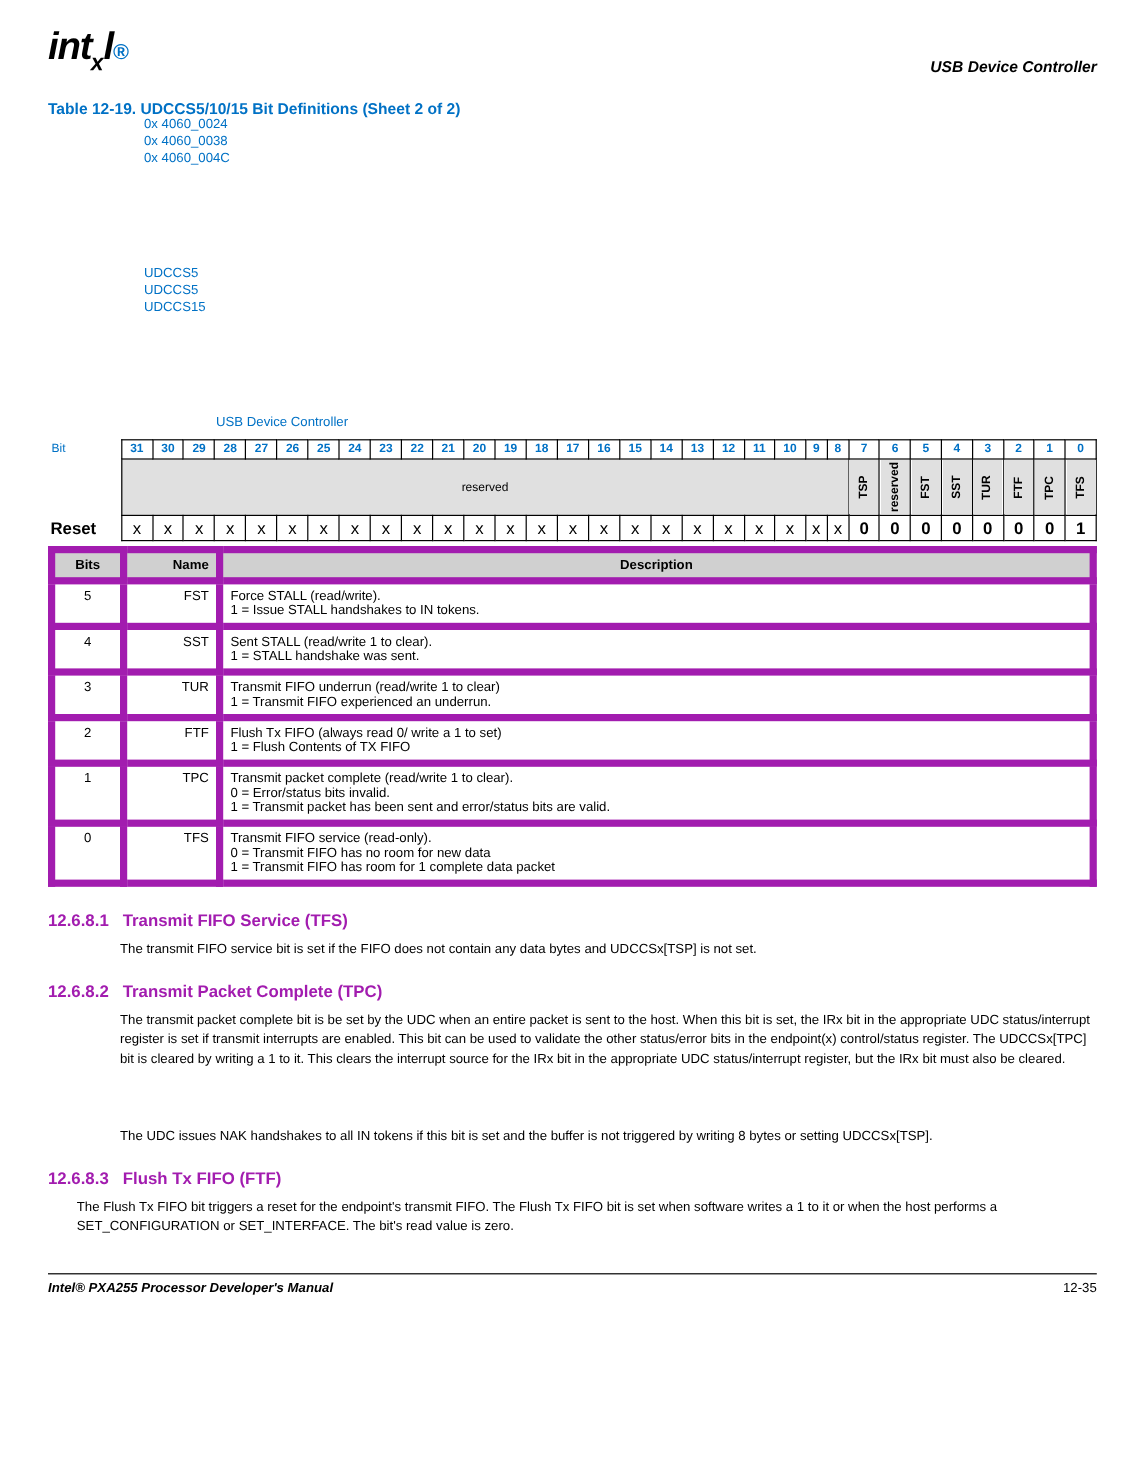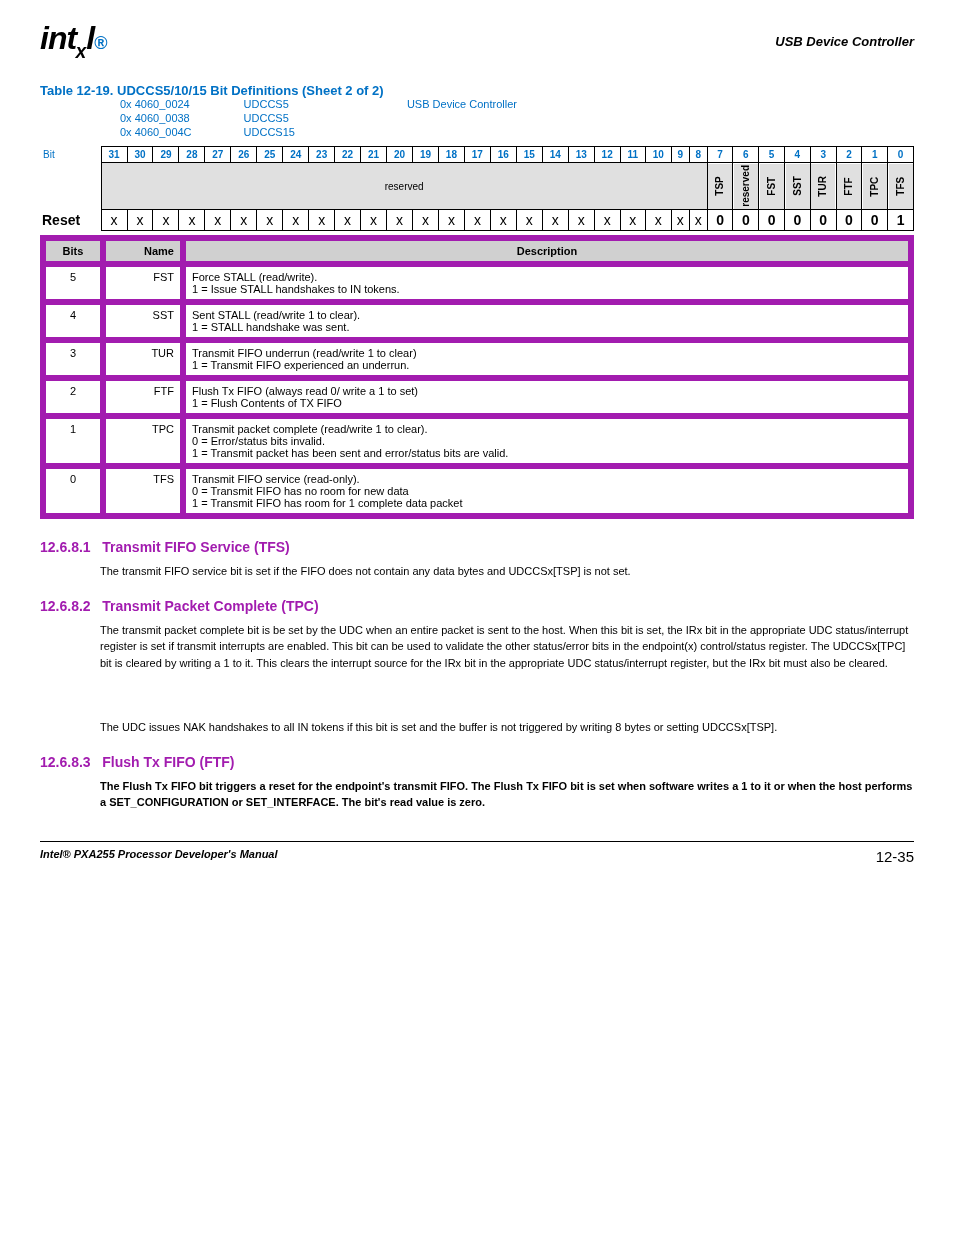--- a/index.html
+++ b/index.html
@@ -8,21 +8,21 @@
       font-size: 11px;
       color: #000;
       background: #fff;
       width: 954px;
       min-height: 1235px;
       padding: 20px 40px;
     }
     .header {
       display: flex;
       justify-content: space-between;
-      align-items: center;
+      align-items: flex-end;
       margin-bottom: 20px;
     }
     .intel-logo {
       font-size: 32px;
       font-weight: bold;
       font-style: italic;
       color: #000;
       letter-spacing: -1px;
     }
     .header-title {
@@ -32,23 +32,24 @@
       color: #000;
     }
     .table-title {
       color: #0071c5;
       font-weight: bold;
       font-size: 13px;
       text-align: left;
     }
     .address-block {
       display: flex;
-      gap: 52px;
+      gap: 84px;
       margin-bottom: 8px;
       margin-left: 80px;
+      flex-direction: column;
     }
     .address-col {
       display: flex;
       flex-direction: column;
       gap: 2px;
     }
     .addr-text {
       color: #0071c5;
       font-size: 11px;
     }
@@ -132,21 +133,21 @@
       border-top: 1px solid #000;
       padding-top: 6px;
       text-align: center;
     }
     .footer-left {
       font-style: italic;
       font-weight: bold;
       font-size: 11px;
     }
     .footer-right {
-      font-size: 15px;
+      font-size: 11px;
     }
   </style>
 </head>
 <body>
 
 <div class="header">
   <div class="intel-logo">
     int<span style="font-style:italic;font-size:28px;vertical-align:sub;">ₓ</span>l<span style="font-size:18px;color:#0071c5;">®</span>
   </div>
   <div class="header-title">USB Device Controller</div>
@@ -316,19 +317,19 @@
   </div>
   <p class="body-text" style="margin-left:60px;">The transmit packet complete bit is be set by the UDC when an entire packet is sent to the host. When this bit is set, the IRx bit in the appropriate UDC status/interrupt register is set if transmit interrupts are enabled. This bit can be used to validate the other status/error bits in the endpoint(x) control/status register. The UDCCSx[TPC] bit is cleared by writing a 1 to it. This clears the interrupt source for the IRx bit in the appropriate UDC status/interrupt register, but the IRx bit must also be cleared.</p>
   <p class="body-text" style="margin-left:60px;margin-top:48px;">The UDC issues NAK handshakes to all IN tokens if this bit is set and the buffer is not triggered by writing 8 bytes or setting UDCCSx[TSP].</p>
 </div>
 
 <div>
   <div class="section-heading">
     <span>12.6.8.3</span>&nbsp;&nbsp;
     <span>Flush Tx FIFO (FTF)</span>
   </div>
-  <p class="body-text" style="margin-left:60px;font-weight:bold;">The Flush Tx FIFO bit triggers a reset for the endpoint's transmit FIFO. The Flush Tx FIFO bit is set when software writes a 1 to it or when the host performs a SET_CONFIGURATION or SET_INTERFACE. The bit's read value is zero.</p>
+  <p class="body-text" style="margin-left:24px;">The Flush Tx FIFO bit triggers a reset for the endpoint's transmit FIFO. The Flush Tx FIFO bit is set when software writes a 1 to it or when the host performs a SET_CONFIGURATION or SET_INTERFACE. The bit's read value is zero.</p>
 </div>
 
 <div class="footer">
   <span class="footer-left">Intel® PXA255 Processor Developer's Manual</span>
   <span class="footer-right">12-35</span>
 </div>
 
 </body></html>

